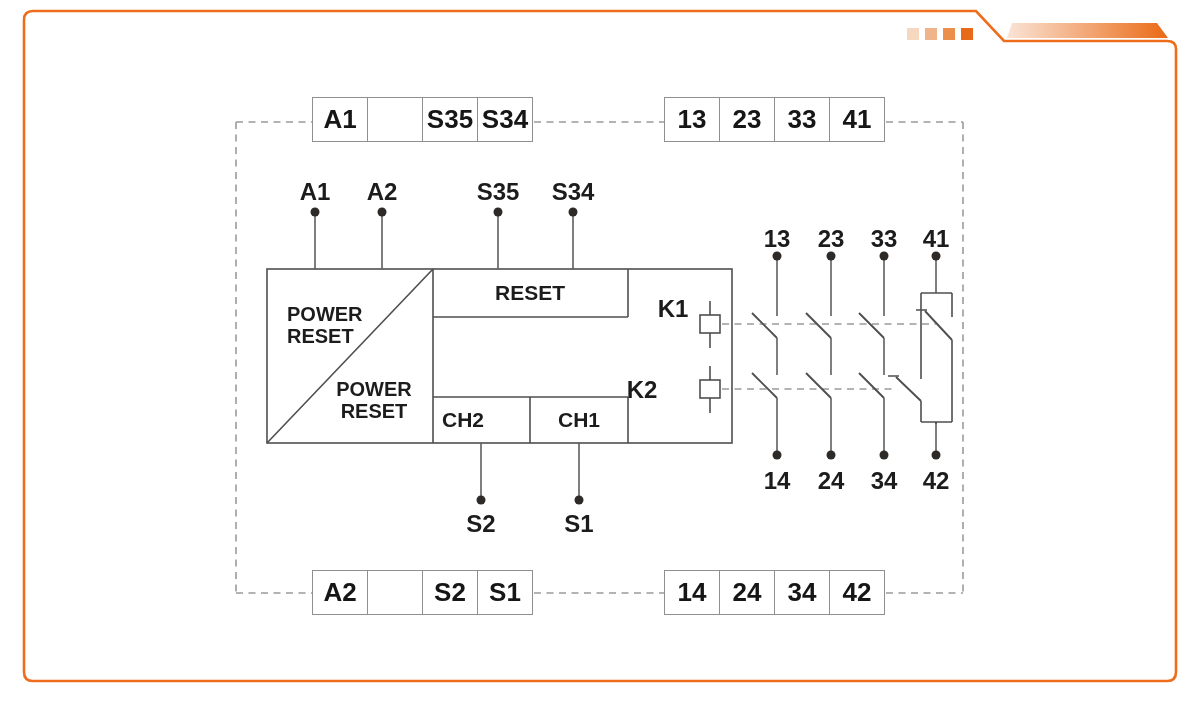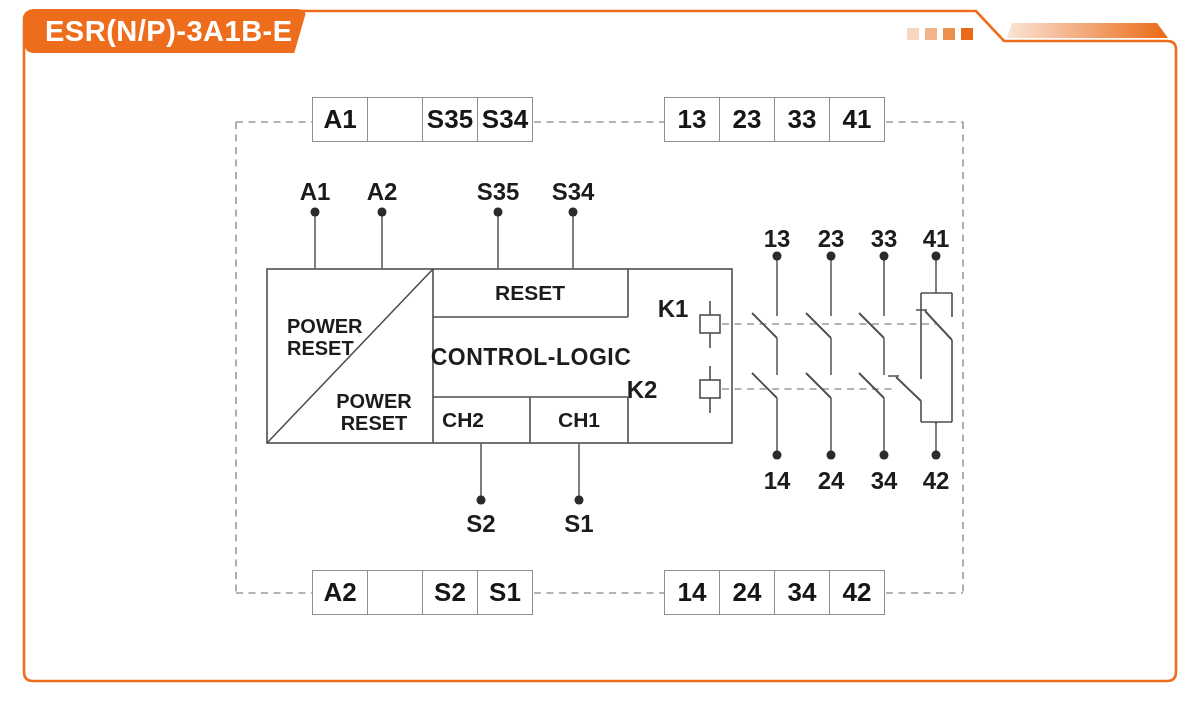--- a/index.html
+++ b/index.html
@@ -14,21 +14,21 @@
   
   .strip{position:absolute;display:flex;background:#ffffff;border:1.5px solid #8f8f8f;}
   .cell{width:54px;height:43px;display:flex;align-items:center;justify-content:center;
         font-size:26px;font-weight:700;color:#161616;border-left:1.5px solid #8f8f8f;}
   .cell:first-child{border-left:none;}
   
   .lbl{position:absolute;transform:translate(-50%,-50%);white-space:nowrap;
        font-weight:700;color:#1c1c1c;font-size:24px;line-height:1;}
   .lbl.big{font-size:21px;}
   .lbl.logic{font-size:23px;letter-spacing:.5px;}
-  .pwrblk{position:absolute;font-weight:700;color:#1c1c1c;font-size:20px;line-height:22px;margin-top:12px;}
+  .pwrblk{position:absolute;font-weight:700;color:#1c1c1c;font-size:20px;line-height:22px;}
   .pwrblk.centered{transform:translateX(-50%);text-align:center;}
 </style>
 </head>
 <body>
 
 <div id="stage">
 
   <svg id="linework" width="1200" height="702" viewBox="0 0 1200 702">
     <defs>
       <linearGradient id="barGrad" x1="0" y1="0" x2="1" y2="0">
@@ -92,23 +92,20 @@
       <circle cx="831" cy="256" r="4.5"></circle>
       <circle cx="884" cy="256" r="4.5"></circle>
       <circle cx="936" cy="256" r="4.5"></circle>
       <circle cx="777" cy="455" r="4.5"></circle>
       <circle cx="831" cy="455" r="4.5"></circle>
       <circle cx="884" cy="455" r="4.5"></circle>
       <circle cx="936" cy="455" r="4.5"></circle>
     </g>
   </svg>
 
-  <div class="badge">
-    <span>ESR(N/P)-3A1B-E</span>
-  </div>
 
   <div class="strip" style="left:312px;top:97px">
     <div class="cell">A1</div>
     <div class="cell"></div>
     <div class="cell">S35</div>
     <div class="cell">S34</div>
   </div>
   <div class="strip" style="left:664px;top:97px">
     <div class="cell">13</div>
     <div class="cell">23</div>
@@ -138,21 +135,20 @@
   <span class="lbl" style="left:777px;top:239px">13</span>
   <span class="lbl" style="left:831px;top:239px">23</span>
   <span class="lbl" style="left:884px;top:239px">33</span>
   <span class="lbl" style="left:936px;top:239px">41</span>
   <span class="lbl" style="left:777px;top:481px">14</span>
   <span class="lbl" style="left:831px;top:481px">24</span>
   <span class="lbl" style="left:884px;top:481px">34</span>
   <span class="lbl" style="left:936px;top:481px">42</span>
 
   <span class="lbl big" style="left:530px;top:292px">RESET</span>
-  <span class="lbl logic" style="left:531px;top:357px">CONTROL-LOGIC</span>
   <span class="lbl big" style="left:463px;top:419px">CH2</span>
   <span class="lbl big" style="left:579px;top:419px">CH1</span>
   <span class="lbl" style="left:673px;top:309px">K1</span>
   <span class="lbl" style="left:642px;top:390px">K2</span>
 
   <div class="pwrblk" style="left:287px;top:303px">
     <div>POWER</div>
     <div>RESET</div>
   </div>
   <div class="pwrblk centered" style="left:374px;top:378px">

